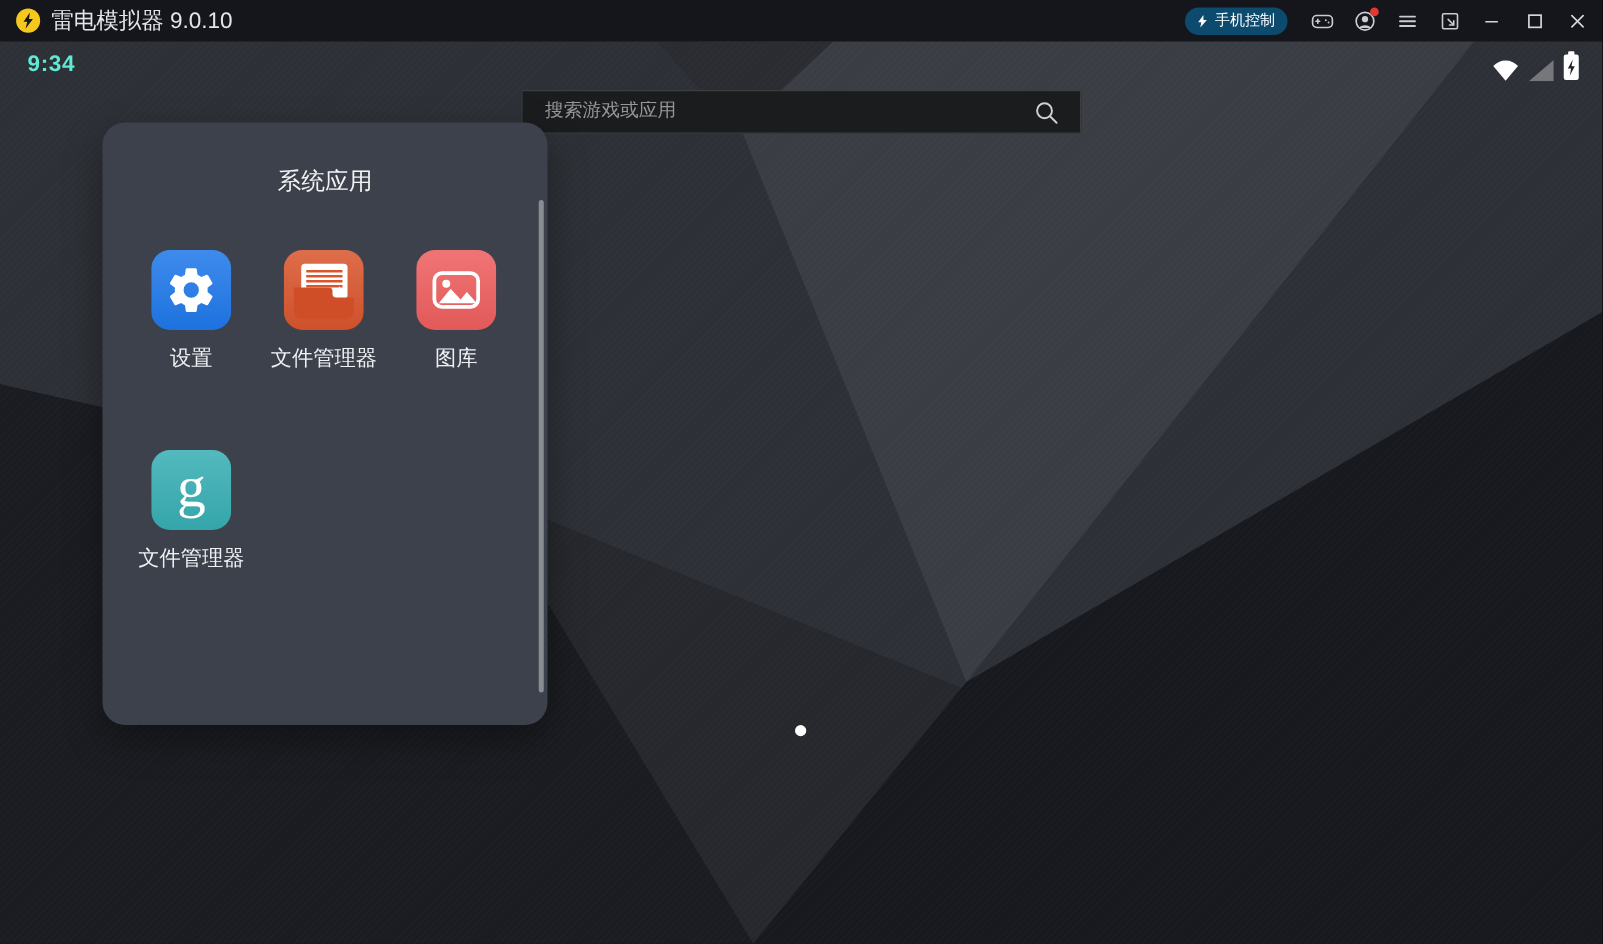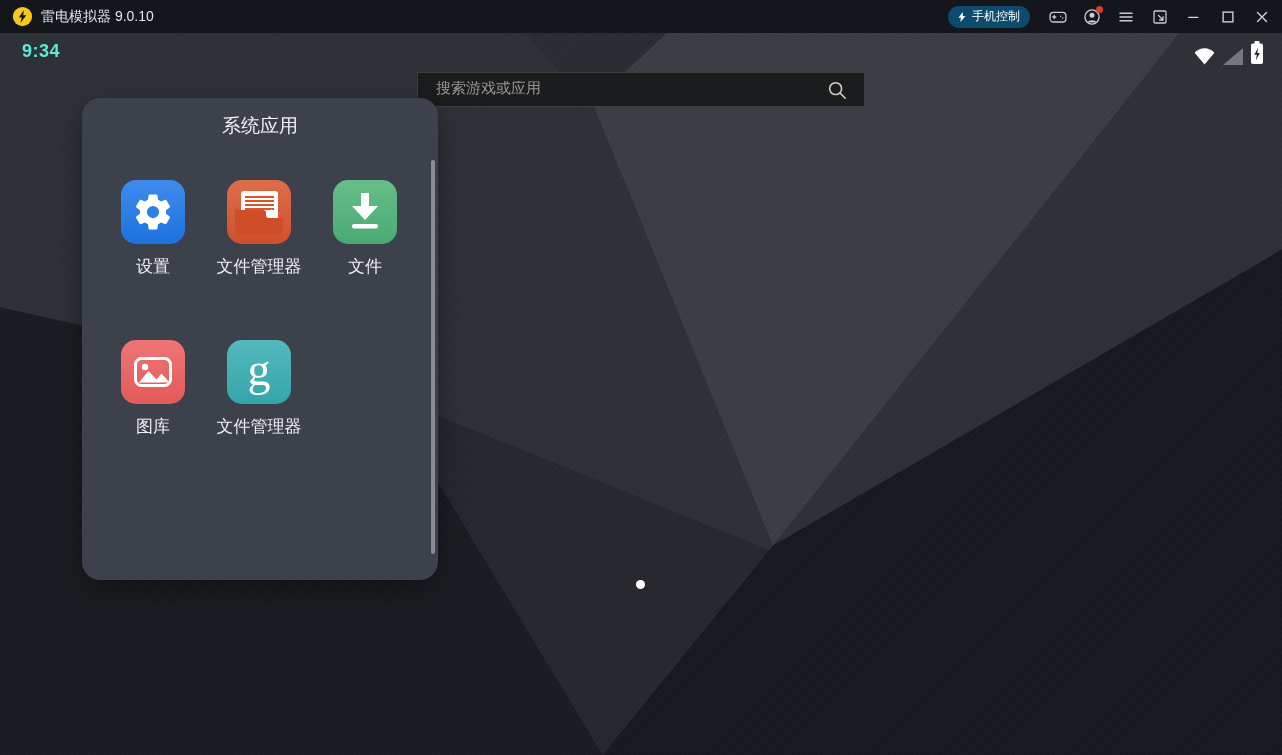--- a/index.html
+++ b/index.html
@@ -5,21 +5,21 @@
   * { margin:0; padding:0; box-sizing:border-box; }
   html,body { width:1282px; height:755px; background:#000; overflow:hidden;
               font-family:"Liberation Sans","DejaVu Sans",sans-serif; }
   #window { position:relative; width:1282px; height:755px; background:#14161c; }
 
   
   .titlebar { position:absolute; left:0; top:0; width:1282px; height:33px;
               background:#14161c; display:flex; align-items:center; z-index:50; }
   .logo { position:absolute; left:12px; top:6px; width:21px; height:21px; }
   .app-title { position:absolute; left:41px; top:0; height:33px; line-height:33px;
-               color:#e3e5e9; font-size:14px; }
+               color:#e3e5e9; font-size:18px; }
   .tb-right { position:absolute; right:6px; top:0; height:33px; display:flex;
               align-items:center; gap:6px; }
   .phone-ctrl { height:22px; padding:0 10px 0 8px; border-radius:11px; background:#0c4a6e;
                 color:#fff; font-size:12px; display:flex; align-items:center; gap:4px;
                 border:none; cursor:pointer; margin-right:8px; }
   .tb-btn { width:28px; height:28px; display:flex; align-items:center; justify-content:center;
             position:relative; cursor:pointer; }
   .badge { position:absolute; top:3px; right:3px; width:7px; height:7px; border-radius:50%;
            background:#e0392f; }
 
@@ -47,21 +47,21 @@
                background:#1b1c1d; border:1px solid #3c3d3f; display:flex; align-items:center; }
   .searchbar input { flex:1; background:transparent; border:none; outline:none;
                      color:#ddd; font-size:15px; padding-left:18px;
                      font-family:Liberation Mono, monospace; }
   .searchbar input::placeholder { color:#979797; }
   .search-ico { margin-right:16px; display:flex; cursor:pointer; }
 
   
   .folder { position:absolute; left:82px; top:65px; width:356px; height:482px;
             background:#3c414b; border-radius:18px; box-shadow:0 12px 30px rgba(0,0,0,.35); }
-  .folder-title { padding-top:16px; text-align:center; color:#f2f3f5; font-size:19px;
+  .folder-title { padding-top:36px; text-align:center; color:#f2f3f5; font-size:19px;
                   line-height:24px; }
   .app-grid { margin:42px 0 0 18px; display:grid; grid-template-columns:repeat(3,106px); }
   .app-cell { width:106px; height:160px; display:flex; flex-direction:column;
               align-items:center; cursor:pointer; }
   .app-tile { width:64px; height:64px; border-radius:15px; display:flex; align-items:center;
               justify-content:center;
               background-image:linear-gradient(180deg, rgba(255,255,255,.14), rgba(0,0,0,.05)); }
   .app-label { margin-top:13px; color:#eef0f2; font-size:17px; line-height:20px;
                white-space:nowrap; }
   .g-letter { font-family:"Liberation Serif","DejaVu Serif",serif; font-size:46px;
@@ -198,30 +198,20 @@
               <rect x="14" y="11" width="37" height="28" rx="3" fill="#fff"></rect>
               <path d="M18 17h29 M18 21h29 M18 25h29 M18 29h29" stroke="#d9552d" stroke-width="2"></path>
               <path d="M8 30 H36 a3 3 0 0 1 3 3 v2 a3 3 0 0 0 3 3 H56 v11 a6 6 0 0 1 -6 6 H14 a6 6 0 0 1 -6 -6 Z" fill="#cf4d27"></path>
               <path d="M39 35 l6 -6 v6 Z" fill="#fff"></path>
             </svg>
           </div>
           <div class="app-label">文件管理器</div>
         </div>
 
 
-        <div class="app-cell">
-          <div class="app-tile" style="background-color: rgb(78, 179, 120);">
-            <svg width="64" height="64" viewBox="0 0 64 64">
-              <rect x="28" y="13" width="8" height="14" fill="#fff"></rect>
-              <path d="M19 26 h26 L32 40 Z" fill="#fff"></path>
-              <rect x="19" y="44" width="26" height="4.5" rx="2" fill="#fff"></rect>
-            </svg>
-          </div>
-          <div class="app-label">文件</div>
-        </div>
 
         <div class="app-cell">
           <div class="app-tile" style="background-color: rgb(238, 94, 94);">
             <svg width="64" height="64" viewBox="0 0 64 64">
               <rect x="14.5" y="18.5" width="35" height="27" rx="6" fill="none" stroke="#fff" stroke-width="3"></rect>
               <circle cx="24" cy="27" r="3.2" fill="#fff"></circle>
               <path d="M18 42.5 l9.5 -11.5 8 8.5 5 -6 8 9 Z" fill="#fff"></path>
             </svg>
           </div>
           <div class="app-label">图库</div>

